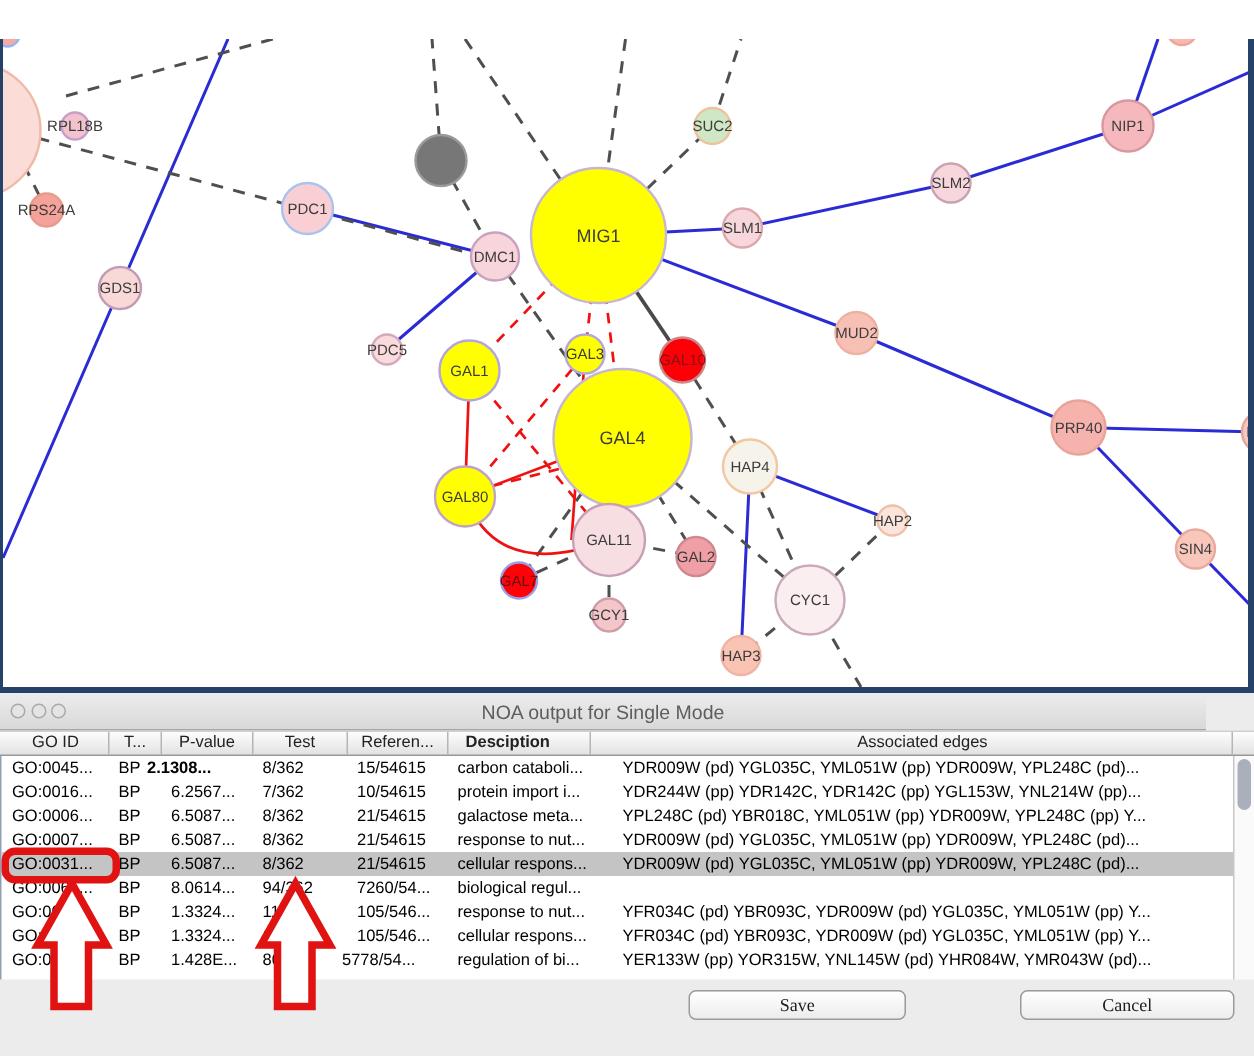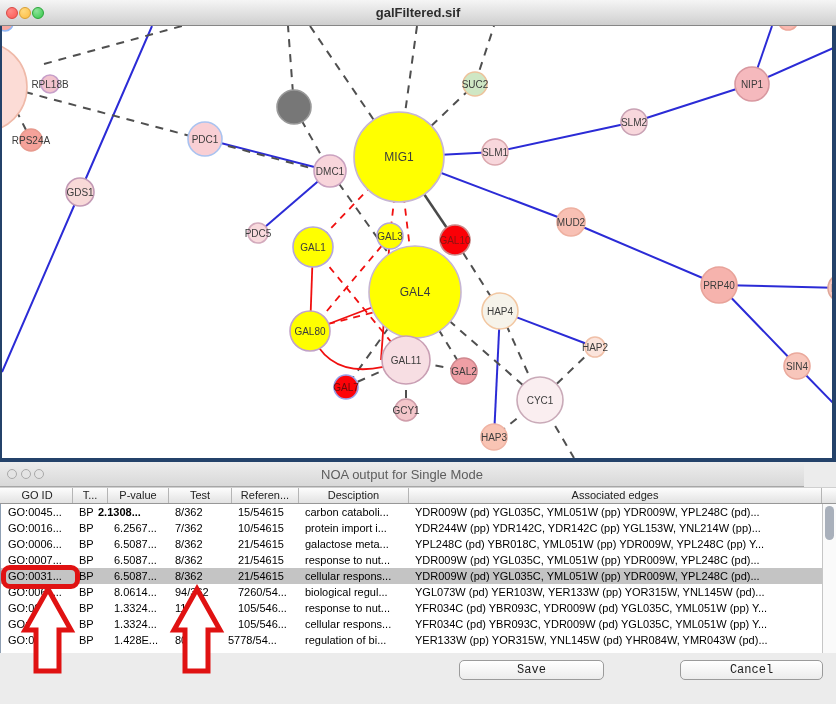--- a/index.html
+++ b/index.html
@@ -32,40 +32,34 @@
     border-right:1px solid #b5b5b5;box-sizing:border-box;white-space:nowrap;}
   #noa-body{position:absolute;left:0;top:42px;width:822px;height:149px;background:#fff;
     border-left:1px solid #8fa0b4;box-sizing:border-box;overflow:hidden;}
   .trow{position:absolute;left:0;width:100%;height:16px;line-height:16px;font-size:11px;color:#000;white-space:nowrap;}
   .trow.selected{background:#c4c4c4;}
   .tcell{position:absolute;top:0;height:16px;overflow:hidden;padding-left:5px;box-sizing:border-box;}
   #noa-scroll{position:absolute;left:822px;top:42px;width:14px;height:149px;background:#fafafa;
     border-left:1px solid #c6c6c6;box-sizing:border-box;}
   #noa-thumb{position:absolute;left:2px;top:2px;width:9px;height:34px;border-radius:5px;background:#a9b0bb;}
   #btn-save,#btn-cancel{position:absolute;top:198px;height:20px;border:1px solid #9b9b9b;border-radius:5px;
-    background:linear-gradient(#ffffff,#ececec);font-family:Liberation Mono, monospace;
+    background:linear-gradient(#ffffff,#ececec);font-family:Liberation Serif, serif;
     font-size:12px;color:#1c1c1c;padding:0;}
   #btn-save{left:459px;width:145px;}
   #btn-cancel{left:680px;width:143px;}
   
   #hl-box{position:absolute;left:1px;top:565px;width:79px;height:24px;border:5px solid #e01212;
     border-radius:9px;box-sizing:border-box;pointer-events:none;}
   #arrows{position:absolute;left:0;top:0;width:836px;height:704px;pointer-events:none;}
 </style>
 </head>
 <body>
 
 <div id="stage">
 
-  <div id="net-titlebar">
-    <span class="tl" id="tl-close"></span>
-    <span class="tl" id="tl-min"></span>
-    <span class="tl" id="tl-zoom"></span>
-    <div id="net-title">galFiltered.sif</div>
-  </div>
   <div id="net-canvas">
     <svg id="net-svg" width="830" height="432" viewBox="0 0 830 432">
         <polyline points="150,0 78,166 0,346" fill="none" stroke="#2b2bd6" stroke-width="2"></polyline>
         <polyline points="203,113 328,145" fill="none" stroke="#2b2bd6" stroke-width="2"></polyline>
         <polyline points="328,145 256,207" fill="none" stroke="#2b2bd6" stroke-width="2"></polyline>
         <polyline points="397,131 493,126 632,96 750,58" fill="none" stroke="#2b2bd6" stroke-width="2"></polyline>
         <polyline points="750,58 770,0" fill="none" stroke="#2b2bd6" stroke-width="2"></polyline>
         <polyline points="750,58 836,20" fill="none" stroke="#2b2bd6" stroke-width="2"></polyline>
         <polyline points="397,131 569,196 717,259" fill="none" stroke="#2b2bd6" stroke-width="2"></polyline>
         <polyline points="717,259 840,262" fill="none" stroke="#2b2bd6" stroke-width="2"></polyline>
@@ -173,21 +167,21 @@
       <span class="gl" id="gl2"></span>
       <span class="gl" id="gl3"></span>
       <div id="noa-title">NOA output for Single Mode</div>
     </div>
     <div id="noa-header">
         <div class="hcell" style="left: 2px; width: 71px;">GO ID</div>
         <div class="hcell" style="left: 73px; width: 35px;">T...</div>
         <div class="hcell" style="left: 108px; width: 61px;">P-value</div>
         <div class="hcell" style="left: 169px; width: 63px; text-align: center;">Test</div>
         <div class="hcell" style="left: 232px; width: 67px;">Referen...</div>
-        <div class="hcell" style="left: 299px; width: 110px;">Desciption</div>
+        <div class="hcell" style="left: 284px; width: 110px; font-weight: bold;">Desciption</div>
         <div class="hcell" style="left: 409px; width: 413px;">Associated edges</div>
       </div>
     <div id="noa-body">
         <div class="trow" style="top: 0px;">
           <div class="tcell" style="left: 2px; width: 71px;">GO:0045...</div>
           <div class="tcell" style="left: 73px; width: 35px;">BP</div>
           <div class="tcell" style="left: 92px; width: 61px; font-weight: bold;">2.1308...</div>
           <div class="tcell" style="left: 169px; width: 63px;">8/362</div>
           <div class="tcell" style="left: 232px; width: 67px;">15/54615</div>
           <div class="tcell" style="left: 299px; width: 110px;">carbon cataboli...</div>
@@ -229,21 +223,20 @@
           <div class="tcell" style="left: 299px; width: 110px;">cellular respons...</div>
           <div class="tcell" style="left: 409px; width: 413px;">YDR009W (pd) YGL035C, YML051W (pp) YDR009W, YPL248C (pd)...</div>
         </div>
         <div class="trow" style="top: 80px;">
           <div class="tcell" style="left: 2px; width: 71px;">GO:0065...</div>
           <div class="tcell" style="left: 73px; width: 35px;">BP</div>
           <div class="tcell" style="left: 108px; width: 61px;">8.0614...</div>
           <div class="tcell" style="left: 169px; width: 63px;">94/362</div>
           <div class="tcell" style="left: 232px; width: 67px;">7260/54...</div>
           <div class="tcell" style="left: 299px; width: 110px;">biological regul...</div>
-          <div class="tcell" style="left: 409px; width: 413px;">YGL073W (pd) YER103W, YER133W (pp) YOR315W, YNL145W (pd)...</div>
         </div>
         <div class="trow" style="top: 96px;">
           <div class="tcell" style="left: 2px; width: 71px;">GO:0031...</div>
           <div class="tcell" style="left: 73px; width: 35px;">BP</div>
           <div class="tcell" style="left: 108px; width: 61px;">1.3324...</div>
           <div class="tcell" style="left: 169px; width: 63px;">11/362</div>
           <div class="tcell" style="left: 232px; width: 67px;">105/546...</div>
           <div class="tcell" style="left: 299px; width: 110px;">response to nut...</div>
           <div class="tcell" style="left: 409px; width: 413px;">YFR034C (pd) YBR093C, YDR009W (pd) YGL035C, YML051W (pp) Y...</div>
         </div>

